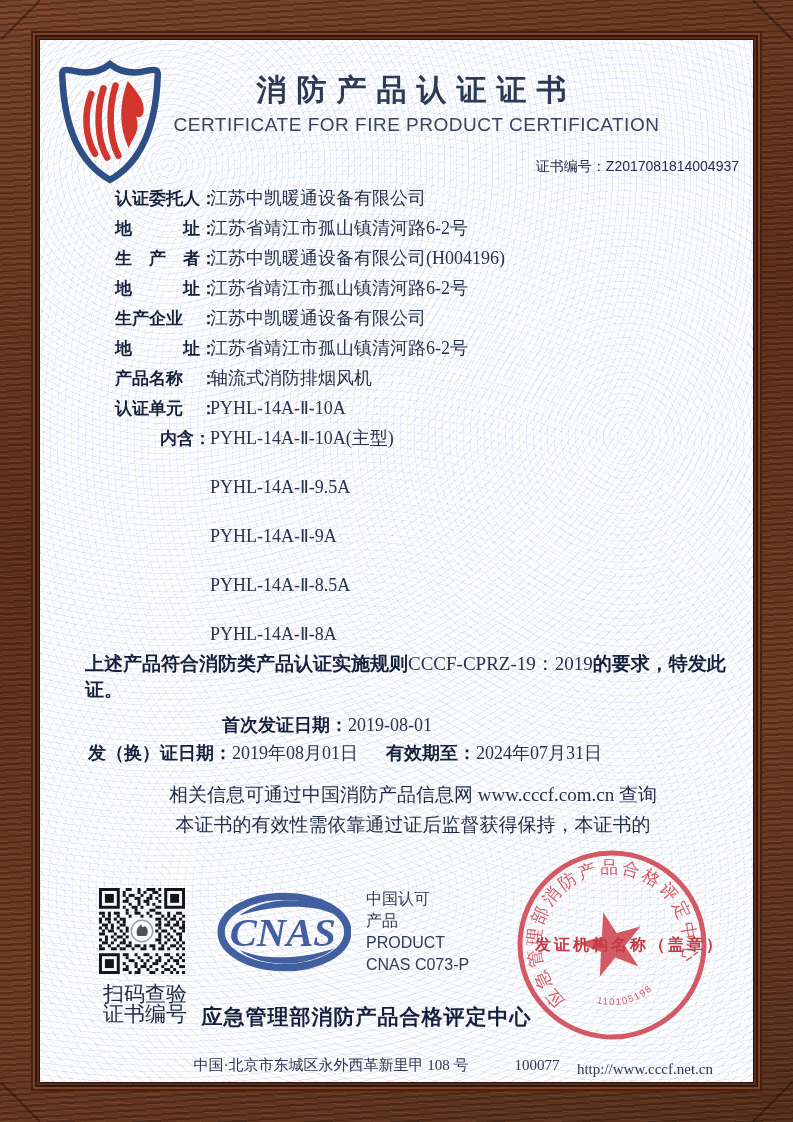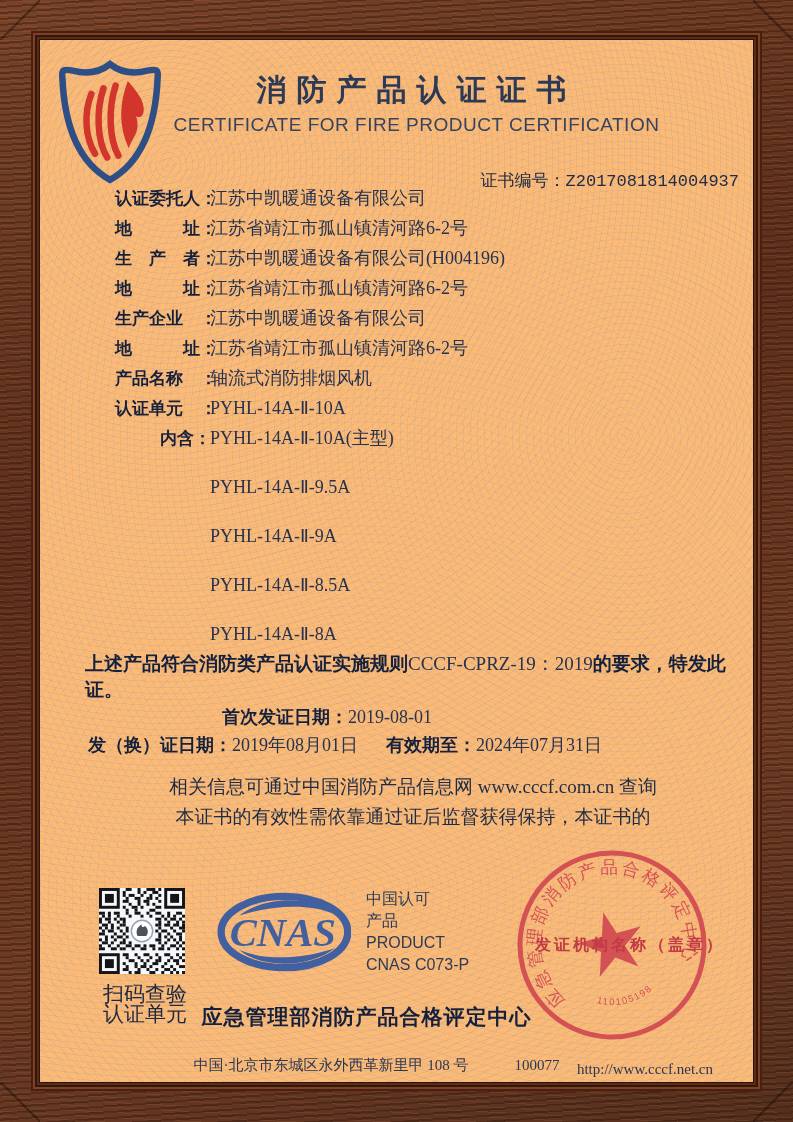--- a/index.html
+++ b/index.html
@@ -12,51 +12,51 @@
       repeating-linear-gradient(176deg, rgba(25,8,3,.30) 0 2px, rgba(0,0,0,0) 2px 6px),
       repeating-linear-gradient(3deg, rgba(255,190,140,.08) 0 1px, rgba(0,0,0,0) 1px 5px),
       linear-gradient(160deg,#784329,#5e2f1b 40%,#6f3b24 70%,#56301d);}
   .miter{position:absolute;width:40px;height:40px;}
   .miter.tl{left:0;top:0;background:linear-gradient(135deg,transparent 48%,rgba(0,0,0,.35) 49%,rgba(0,0,0,.35) 52%,transparent 53%);}
   .miter.tr{right:0;top:0;background:linear-gradient(225deg,transparent 48%,rgba(0,0,0,.35) 49%,rgba(0,0,0,.35) 52%,transparent 53%);}
   .miter.bl{left:0;bottom:0;background:linear-gradient(45deg,transparent 48%,rgba(0,0,0,.35) 49%,rgba(0,0,0,.35) 52%,transparent 53%);}
   .miter.br{right:0;bottom:0;background:linear-gradient(315deg,transparent 48%,rgba(0,0,0,.35) 49%,rgba(0,0,0,.35) 52%,transparent 53%);}
 
   
-  .paper{position:absolute;inset:40px;background:#fdba74;color:#1f2b45;
+  .paper{position:absolute;inset:40px;background:#ffffff;color:#1f2b45;
     box-shadow:0 0 0 1px #2c1208,0 0 0 3px #5a2c1a,0 0 0 5px #351708,0 0 0 7px #7c4127,0 0 0 9px #49200f;}
   .paper::before{content:"";position:absolute;inset:0;pointer-events:none;
     background:
       repeating-radial-gradient(circle at 18% 12%, rgba(116,143,196,.16) 0 1px, transparent 1px 6px),
       repeating-radial-gradient(circle at 82% 38%, rgba(116,143,196,.13) 0 1px, transparent 1px 7px),
       repeating-radial-gradient(circle at 45% 82%, rgba(116,143,196,.11) 0 1px, transparent 1px 8px);}
 
   
   .logo{position:absolute;left:14px;top:16px;width:112px;height:132px;}
   .title{position:absolute;top:30px;left:40px;right:0;text-align:center;
     font-size:30px;font-weight:600;letter-spacing:10px;color:#2c3a55;}
   .subtitle{position:absolute;top:74px;left:40px;right:0;text-align:center;
     font-size:19px;letter-spacing:.5px;color:#39435c;}
-  .certno{position:absolute;top:129px;right:14px;font-size:17px;color:#222c46;
-    font-family:Liberation Mono, monospace;}
+  .certno{position:absolute;top:118px;right:14px;font-size:14px;color:#222c46;
+    font-family:Liberation Sans, sans-serif;}
 
   
   .body{position:absolute;top:143px;left:45px;right:12px;font-size:18px;
     font-family:"Liberation Serif",serif;color:#27324e;}
   .row{display:flex;align-items:baseline;height:30px;line-height:30px;white-space:nowrap;}
   .lbl{flex:0 0 auto;box-sizing:border-box;padding-left:30px;width:125px;
     font-weight:bold;font-size:17px;color:#15213c;white-space:pre;}
   .lbl.inner{padding-left:75px;}
   .row.model{padding-left:125px;margin-top:19px;}
   .rules{margin-top:4px;}
   .rules .lbl{padding-left:18px;width:215px;}
   .statement{margin-top:2px;line-height:26px;font-size:19px;font-weight:bold;
     color:#15213c;white-space:normal;width:648px;}
   .statement .code{font-weight:400;color:#27324e;}
-  .firstissue{height:28px;line-height:28px;padding-left:137px;}
+  .firstissue{margin-top:8px;height:28px;line-height:28px;padding-left:137px;}
   .issue{height:29px;line-height:29px;padding-left:3px;}
   .issue .gap{display:inline-block;width:28px;}
   .dates-lbl{font-weight:bold;font-size:18px;color:#15213c;}
   .notice{margin-top:12px;text-align:center;line-height:30px;font-size:19px;
     font-weight:500;color:#1f2b45;white-space:normal;}
 
   
   .qrblock{position:absolute;left:57px;top:848px;width:90px;text-align:center;}
   .qrblock svg{width:86px;height:86px;display:block;margin:0 auto;}
   .qrcap{margin-top:10px;font-size:21px;line-height:20px;color:#1d2840;text-align:right;}
@@ -363,21 +363,21 @@
           <rect x="21" y="28" width="1" height="1"></rect>
           <rect x="24" y="28" width="1" height="1"></rect>
           <rect x="26" y="28" width="1" height="1"></rect>
           <rect x="28" y="28" width="1" height="1"></rect>
         </g>
       <circle cx="14.5" cy="14.5" r="3.6" fill="#ffffff" stroke="#9aa3ad" stroke-width=".5"></circle>
       <path d="M13 16.2 C12.3 14.6 12.8 13.2 14.4 12.2 C14.2 13.2 14.9 13.5 15.5 12.8 C16.6 13.6 16.8 15.2 15.9 16.2 Z" fill="#4a525c"></path>
     </svg>
     <div class="qrcap">
       <div>扫码查验</div>
-      <div>认证单元</div>
+      <div>证书编号</div>
     </div>
   </div>
 
   <svg class="cnas" viewBox="0 0 170 100">
     <ellipse cx="88" cy="50" rx="78" ry="44" fill="none" stroke="#42609f" stroke-width="9"></ellipse>
     <path d="M32 30 C62 6 122 4 150 28 C118 14 70 17 32 30 Z" fill="#42609f"></path>
     <path d="M150 70 C120 94 60 96 32 72 C64 86 112 83 150 70 Z" fill="#42609f"></path>
     <text x="86" y="67" text-anchor="middle" font-size="50" font-weight="bold" font-style="italic" font-family="Liberation Serif, serif" fill="#42609f">CNAS</text>
   </svg>
 

